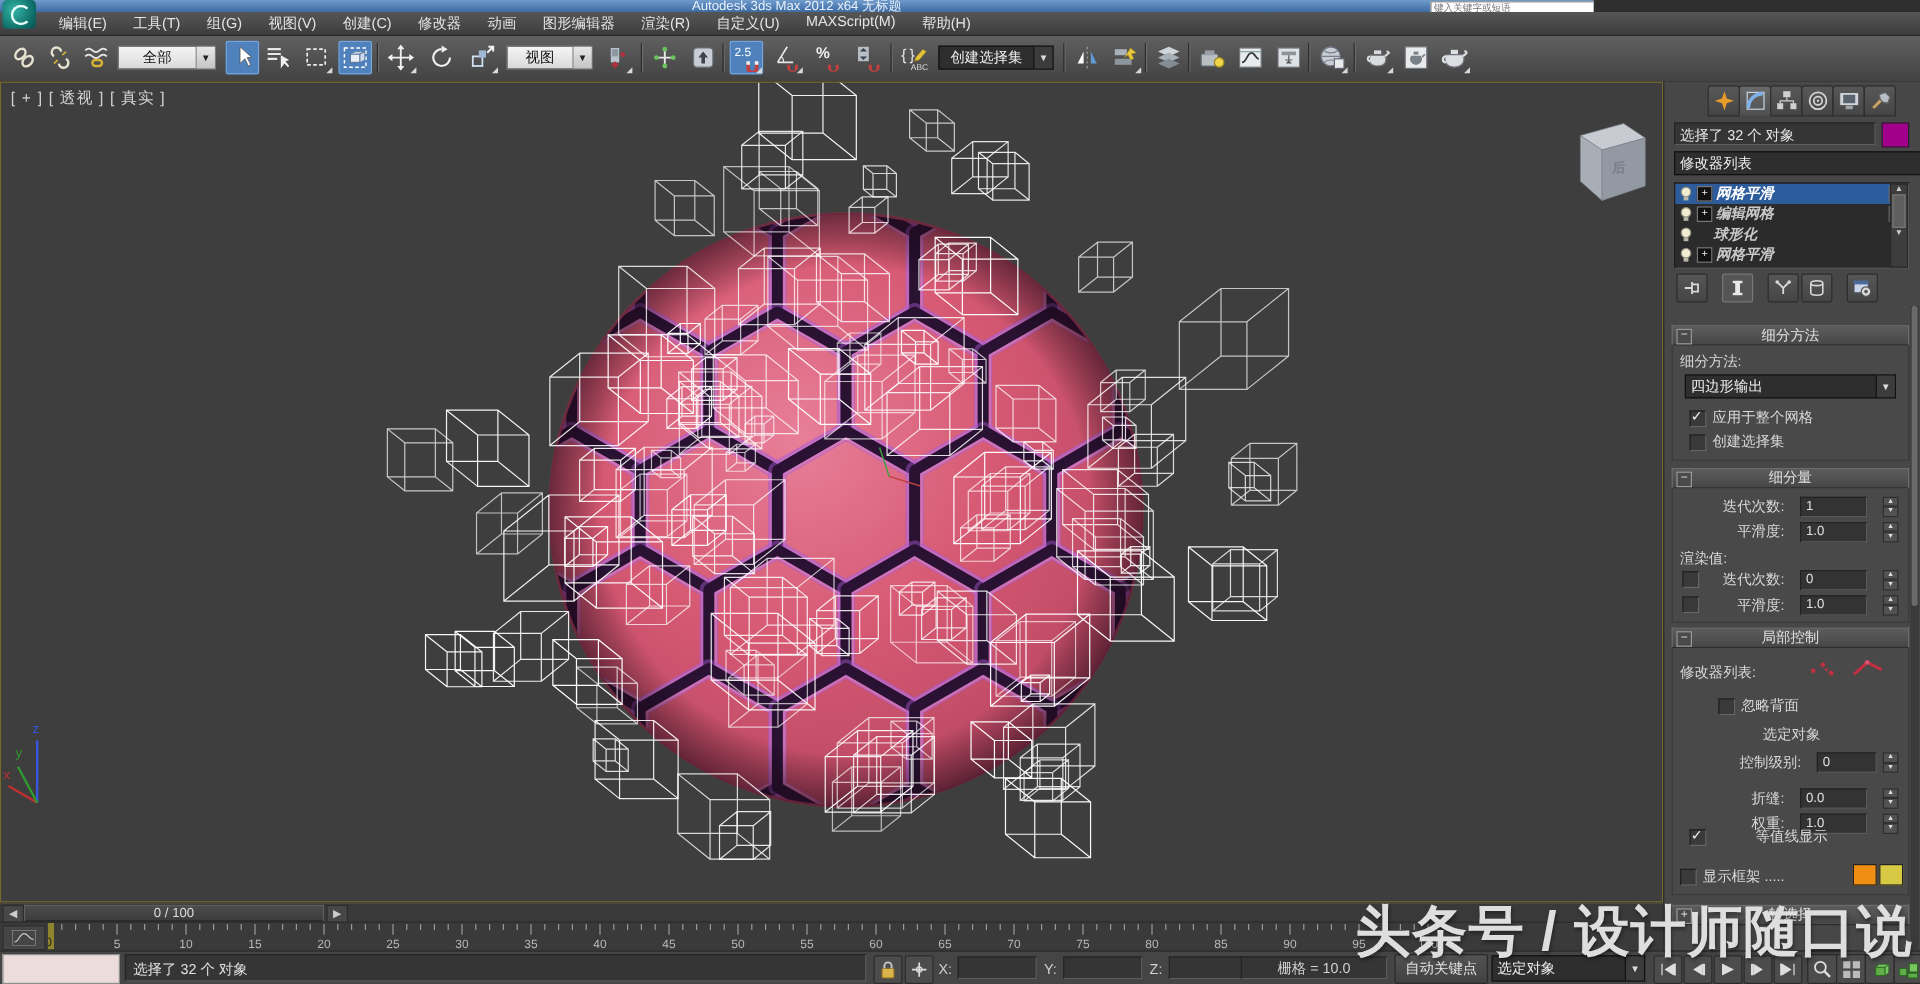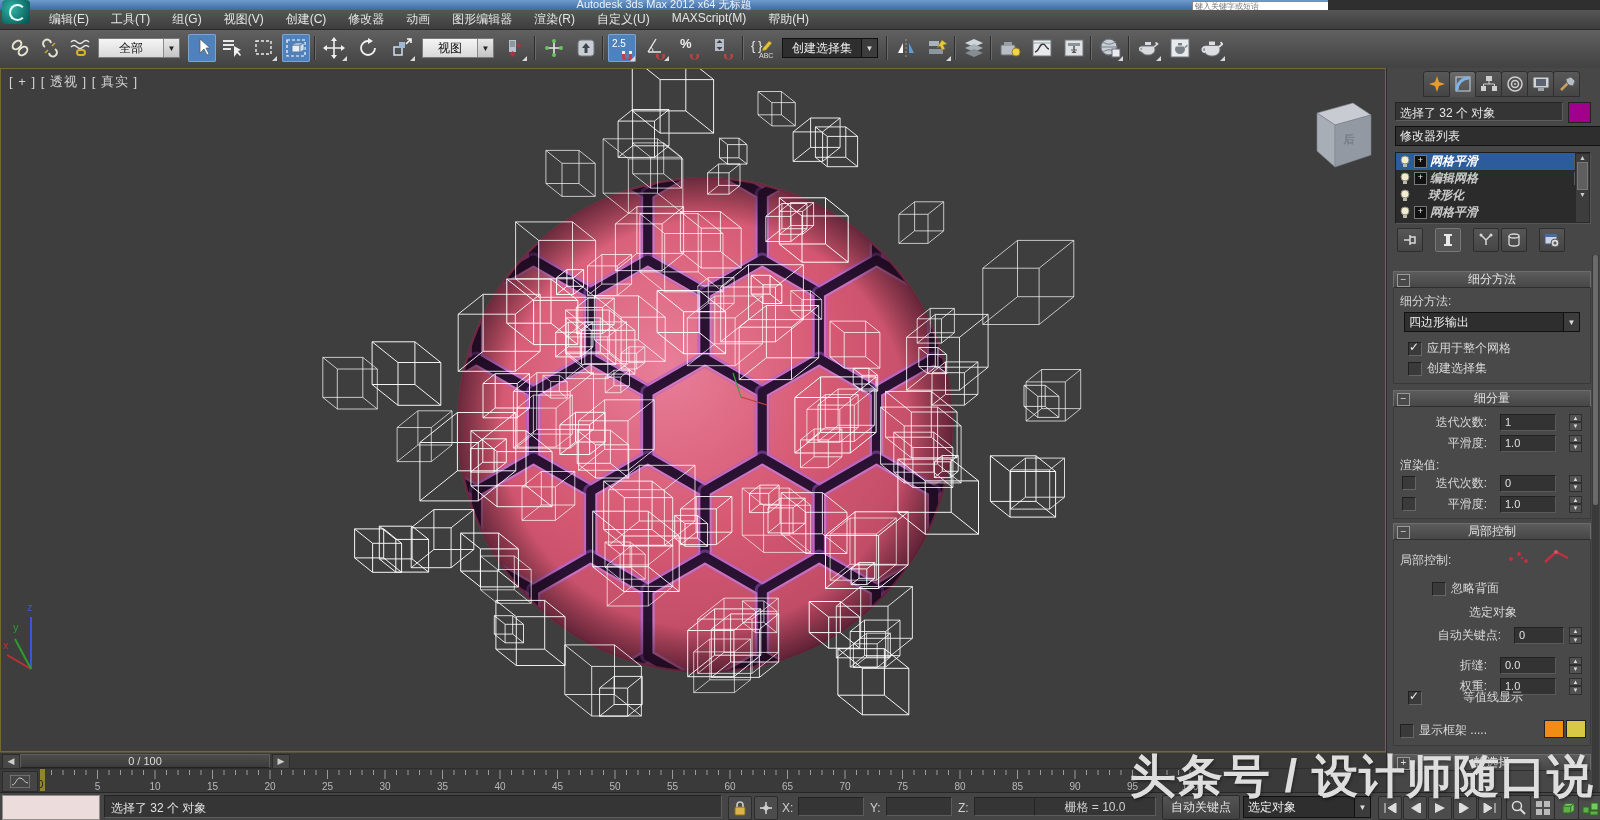--- a/index.html
+++ b/index.html
@@ -714,38 +714,38 @@
         <span class="fld">1.0</span>
         <span class="spin">
           <i>▲</i>
           <i>▼</i>
         </span>
       </div>
   </div>
 
   <div class="roll-h" style="top:455px"><span class="pm">−</span><span>局部控制</span></div>
   <div class="roll-b" style="top:472px;height:206px;">
-    <div class="abs plabel" style="left:6px;top:12px;">局部控制:</div>
+    <div class="abs plabel" style="left:6px;top:12px;">修改器列表:</div>
     <span class="abs" style="left:112px;top:10px;"><svg width="26" height="16">
           <circle cx="5" cy="9" r="2" fill="#c03040"></circle>
           <circle cx="13" cy="4" r="2" fill="#c03040"></circle>
           <circle cx="20" cy="11" r="2" fill="#c03040"></circle>
           <circle cx="16" cy="8" r="1.2" fill="#c03040"></circle>
         </svg></span>
     <span class="abs" style="left:148px;top:8px;"><svg width="30" height="18">
           <path d="M3,14 L14,4 L26,10" fill="none" stroke="#c03040" stroke-width="2.5"></path>
           <circle cx="14" cy="4" r="2" fill="#d8506a"></circle>
         </svg></span>
     <div class="ckrow" style="left:38px;top:40px;">
         <span class="cbx"></span>
         <span class="cklabel">忽略背面</span>
       </div>
     <div class="abs plabel" style="left:0;top:64px;width:198px;text-align:center;">选定对象</div>
     <div class="prow" style="top:86px;right:26px;">
-        <span class="plabel">自动关键点:</span>
+        <span class="plabel">控制级别:</span>
         <span class="fld" style="width:40px">0</span>
       </div>
     <span class="spin" style="position:absolute;right:8px;top:87px;">
         <i>▲</i>
         <i>▼</i>
       </span>
     <div class="prow" style="top:116px;margin-left:32px;">
         <span class="plabel">折缝:</span>
         <span class="fld">0.0</span>
         <span class="spin">

